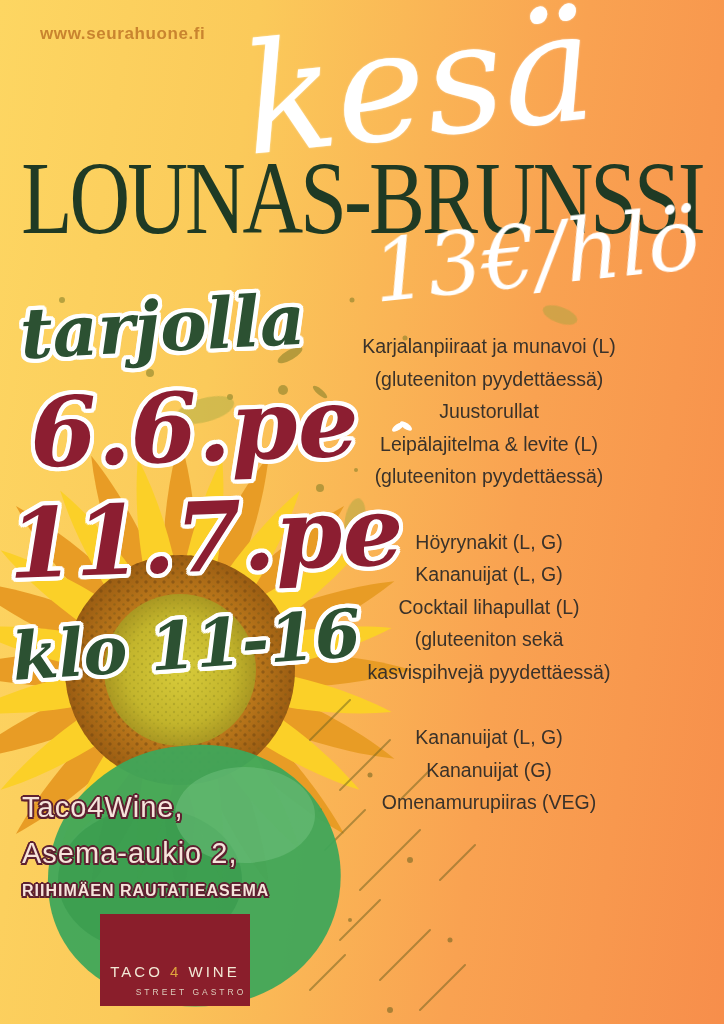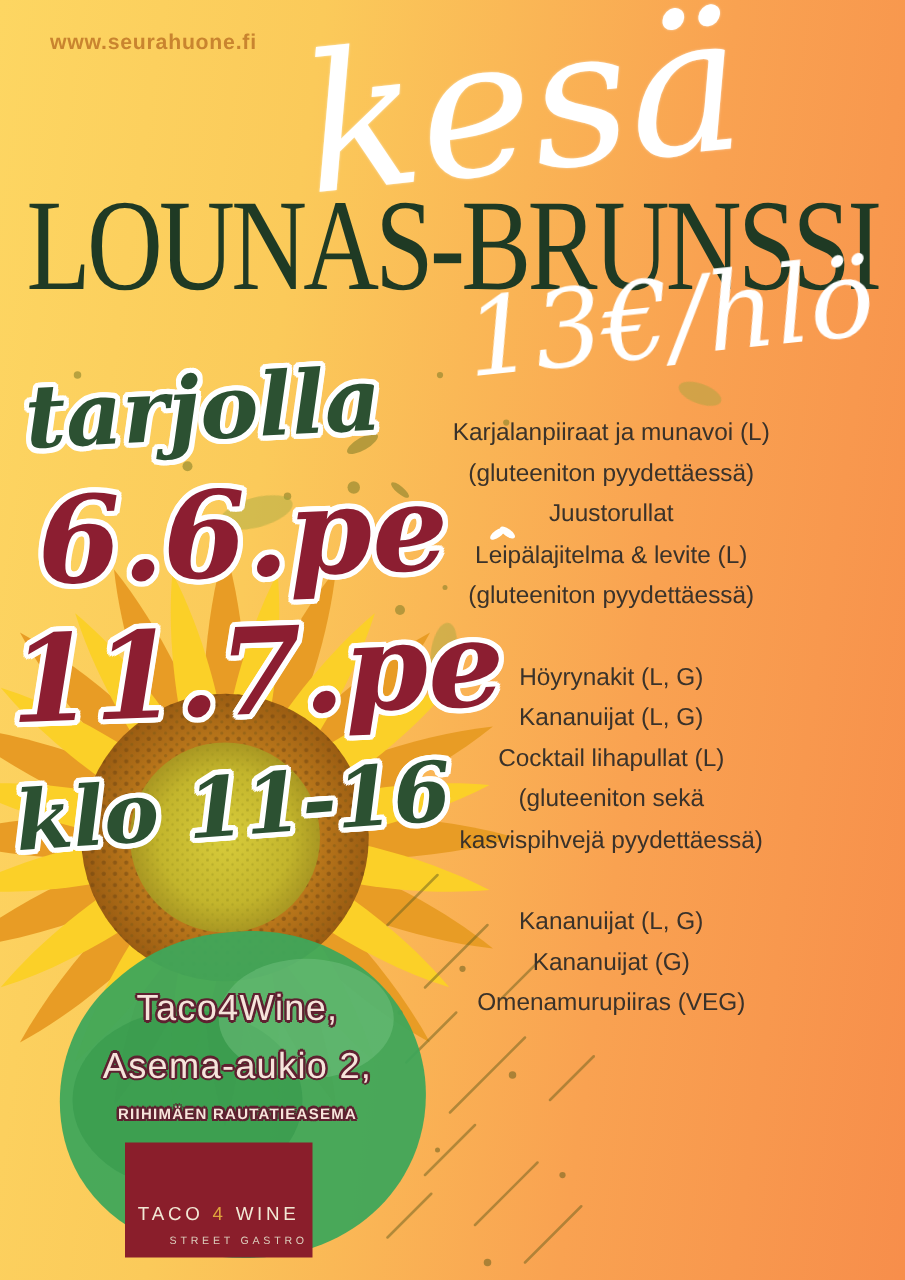--- a/index.html
+++ b/index.html
@@ -40,26 +40,26 @@
   .klo{left:12px;top:612px;font-size:66px;font-weight:bold;color:#2c5132;transform:rotate(-4deg);}
 
   .menu{
     left:258px;top:330px;width:462px;text-align:center;
     color:#3a322a;font-size:19.5px;line-height:32.5px;font-weight:500;
   }
   .menu-group{margin-bottom:33px;}
   .menu-line{display:block;}
 
   .location{
-    left:22px;top:784px;width:336px;text-align:center;color:#f6e4db;
+    left:22px;top:784px;width:336px;text-align:left;color:#f6e4db;
     text-shadow:2px 0 #5e2130,-2px 0 #5e2130,0 2px #5e2130,0 -2px #5e2130,
       1.5px 1.5px #5e2130,-1.5px 1.5px #5e2130,1.5px -1.5px #5e2130,-1.5px -1.5px #5e2130;
   }
   .loc-line-big{font-size:29px;letter-spacing:1px;line-height:46px;}
-  .loc-line-small{font-size:12px;font-weight:bold;letter-spacing:1px;line-height:30px;}
+  .loc-line-small{font-size:16px;font-weight:bold;letter-spacing:1px;line-height:30px;}
 
   .logo{
     left:100px;top:914px;width:150px;height:92px;background:#8a1e2b;
     display:flex;flex-direction:column;align-items:center;justify-content:center;
   }
   .logo-main{font-size:15px;letter-spacing:3px;color:#f2e8d5;white-space:nowrap;margin-top:40px;}
   .logo-main .four{color:#dfa43c;}
   .logo-sub{font-size:8.5px;letter-spacing:3px;color:#dccdbc;margin-top:7px;white-space:nowrap;padding-left:32px;}
 </style>
 </head>

